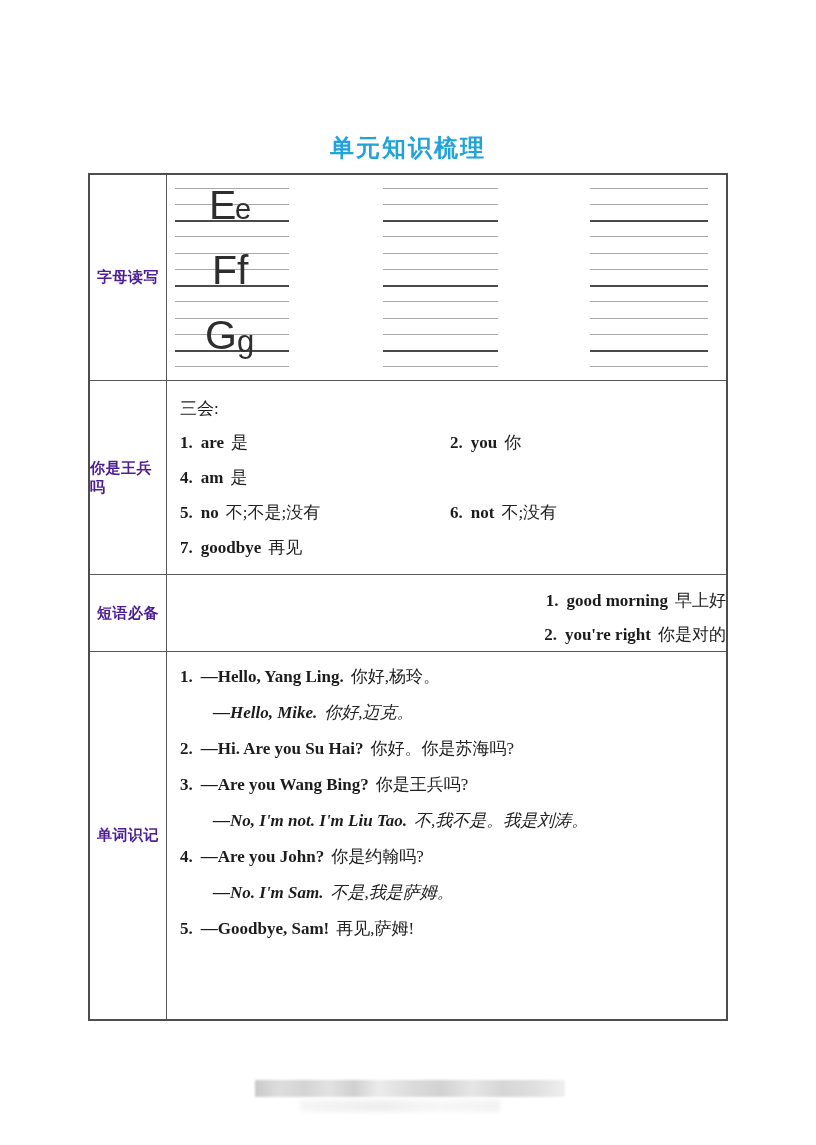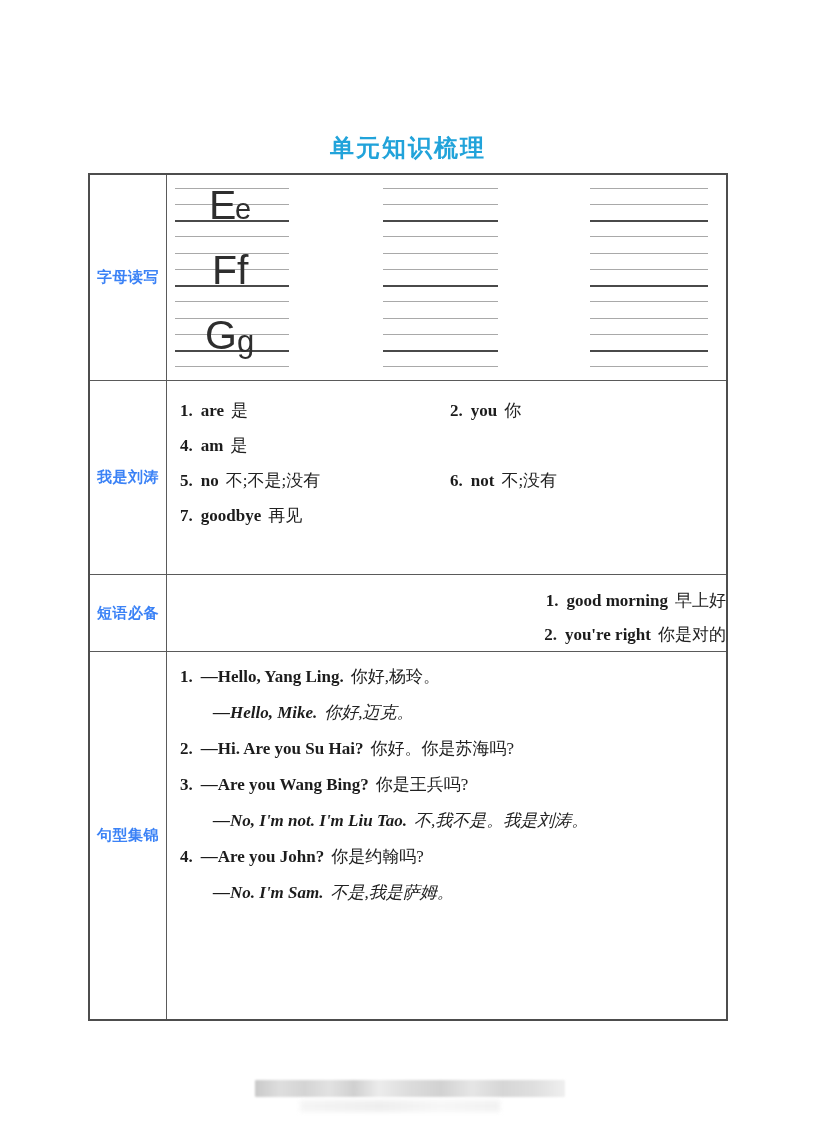--- a/index.html
+++ b/index.html
@@ -20,21 +20,21 @@
   .trow{display:flex;box-sizing:border-box;border-bottom:1px solid #5a5a5a;}
   .trow:last-child{border-bottom:none;}
   .row-letters{height:206px;}
   .row-words{height:194px;}
   .row-phrases{height:77px;gap:26px;}
   .row-sentences{flex:1;}
   .label-cell{
     width:77px;flex:0 0 77px;box-sizing:border-box;border-right:1px solid #5a5a5a;
     display:flex;align-items:center;justify-content:center;
     font-family:Liberation Mono, monospace;
-    font-size:15px;font-weight:bold;color:#3b82f6;letter-spacing:0.5px;
+    font-size:15px;font-weight:bold;color:#4c1d95;letter-spacing:0.5px;
   }
   .content-cell{flex:1;position:relative;box-sizing:border-box;}
   
   .staff-col{position:absolute;top:0;bottom:0;}
   .staff-col.c1{left:8px;width:114px;}
   .staff-col.c2{left:216px;width:115px;}
   .staff-col.c3{left:423px;width:118px;}
   .staff{position:absolute;left:0;right:0;height:49px;}
   .staff.s1{top:13px;}
   .staff.s2{top:78px;}
@@ -157,22 +157,23 @@
               <i class="sl l2"></i>
               <i class="sl l3"></i>
               <i class="sl l4"></i>
           </div>
         </div>
 
       </div>
     </div>
 
     <div class="trow row-words">
-      <div class="label-cell">我是刘涛</div>
+      <div class="label-cell">你是王兵吗</div>
       <div class="content-cell word-content">
+        <div class="heading-line">三会:</div>
         <div class="wrow">
           <div class="entry leftcol"><span class="num">1.</span><span class="en">are</span><span class="zh">是</span></div>
           <div class="entry"><span class="num">2.</span><span class="en">you</span><span class="zh">你</span></div>
         </div>
         <div class="wrow">
           <div class="entry"><span class="num">4.</span><span class="en">am</span><span class="zh">是</span></div>
         </div>
         <div class="wrow">
           <div class="entry leftcol"><span class="num">5.</span><span class="en">no</span><span class="zh">不;不是;没有</span></div>
           <div class="entry"><span class="num">6.</span><span class="en">not</span><span class="zh">不;没有</span></div>
@@ -185,29 +186,30 @@
 
     <div class="trow row-phrases">
       <div class="label-cell">短语必备</div>
       <div class="content-cell phrase-content">
         <div class="pline"><span class="num">1.</span><span class="en">good morning</span><span class="zh">早上好</span></div>
         <div class="pline"><span class="num">2.</span><span class="en">you're right</span><span class="zh">你是对的</span></div>
       </div>
     </div>
 
     <div class="trow row-sentences">
-      <div class="label-cell">句型集锦</div>
+      <div class="label-cell">单词识记</div>
       <div class="content-cell sentence-content">
         <div class="sline"><span class="num">1.</span><span class="en">—Hello, Yang Ling.</span><span class="zh">你好,杨玲。</span></div>
         <div class="sline cont"><span class="en">—Hello, Mike.</span><span class="zh">你好,迈克。</span></div>
         <div class="sline"><span class="num">2.</span><span class="en">—Hi. Are you Su Hai?</span><span class="zh">你好。你是苏海吗?</span></div>
         <div class="sline"><span class="num">3.</span><span class="en">—Are you Wang Bing?</span><span class="zh">你是王兵吗?</span></div>
         <div class="sline cont"><span class="en">—No, I'm not. I'm Liu Tao.</span><span class="zh">不,我不是。我是刘涛。</span></div>
         <div class="sline"><span class="num">4.</span><span class="en">—Are you John?</span><span class="zh">你是约翰吗?</span></div>
         <div class="sline cont"><span class="en">—No. I'm Sam.</span><span class="zh">不是,我是萨姆。</span></div>
+        <div class="sline"><span class="num">5.</span><span class="en">—Goodbye, Sam!</span><span class="zh">再见,萨姆!</span></div>
       </div>
     </div>
 
   </div>
 
   <div class="watermark"></div>
   <div class="watermark2"></div>
 
 </div>
 

